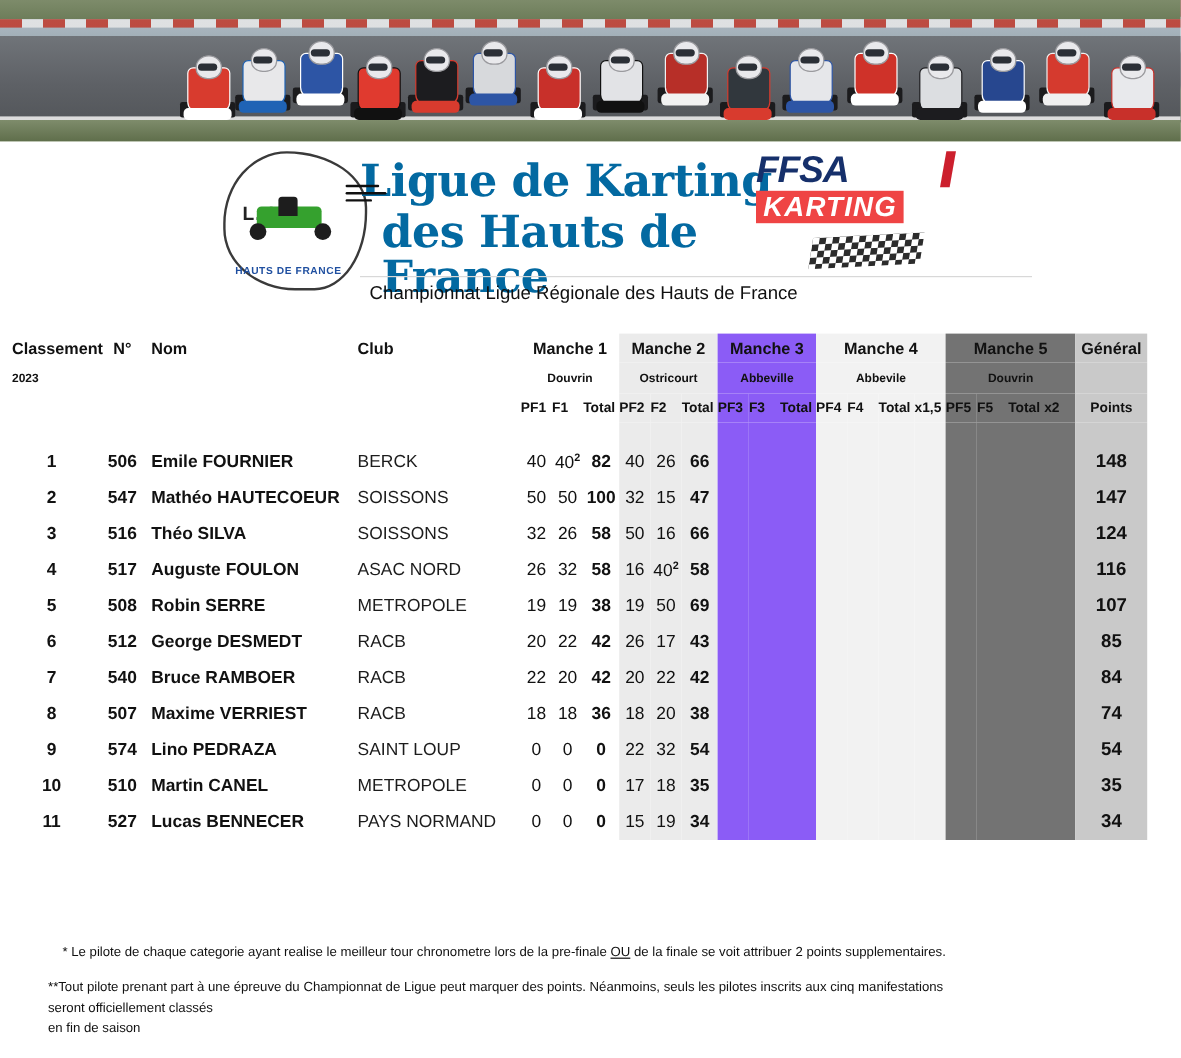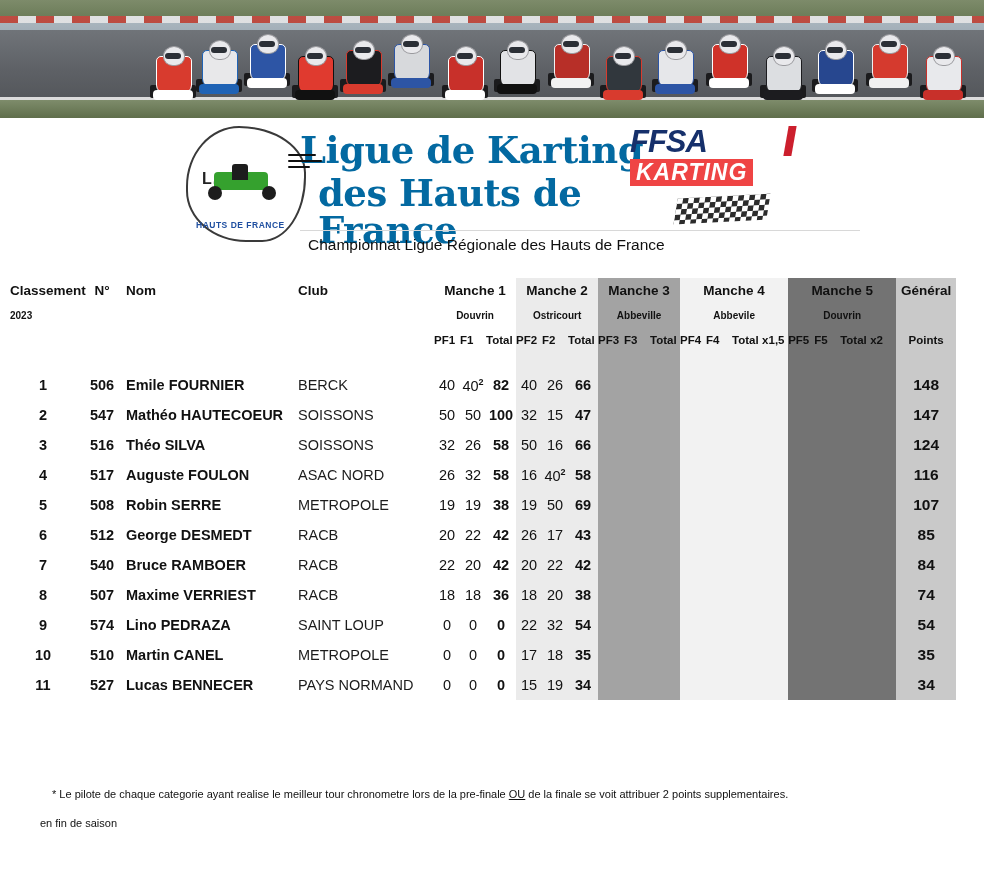--- a/index.html
+++ b/index.html
@@ -278,21 +278,21 @@
   .c-name  { width: 176px; padding-left: 8px !important; text-align: left; }
   .c-club  { width: 128px; padding-left: 4px !important; text-align: left; }
   .c-gap   { width: 12px; }
   .c-sub   { width: 26px; text-align: center; }
   .c-subw  { width: 30px; text-align: center; }
   .c-mult  { width: 26px; text-align: center; }
   .c-gen   { width: 60px; text-align: center; }
 
   .m1 { background: #ffffff; }
   .m2 { background: #ebebeb; }
-  .m3 { background: #a3a3a3; }
+  .m3 { background: #8b5cf6; }
   .m4 { background: #f2f2f2; }
   .m5 { background: #737373; }
   .gen { background: #c9c9c9; }
 
   .manche-label { text-align: center; font-size: 13.5px; font-weight: bold; }
   .track-label  { text-align: center; font-size: 13.5px; font-weight: bold; }
 
   .cat-label { font-size: 13.5px; font-weight: bold; }
   .cat-value { font-size: 17px; font-weight: bold; letter-spacing: .3px; }
   .year { font-size: 15px; font-weight: bold; }
@@ -893,15 +893,16 @@
       </tbody>
 
   </table>
 </div>
 
 <div class="notes">
   <div class="note1">
     <span>* Le pilote de chaque categorie ayant realise le meilleur tour chronometre lors de la pre-finale </span><span class="u">OU</span><span> de la finale se voit attribuer 2 points supplementaires.</span>
   </div>
   <div class="note2">
+    <div>**Tout pilote prenant part à une épreuve du Championnat de Ligue peut marquer des points.  Néanmoins, seuls les pilotes inscrits aux cinq manifestations seront officiellement classés</div>
     <div>en fin de saison</div>
   </div>
 </div>
 
 </body></html>

